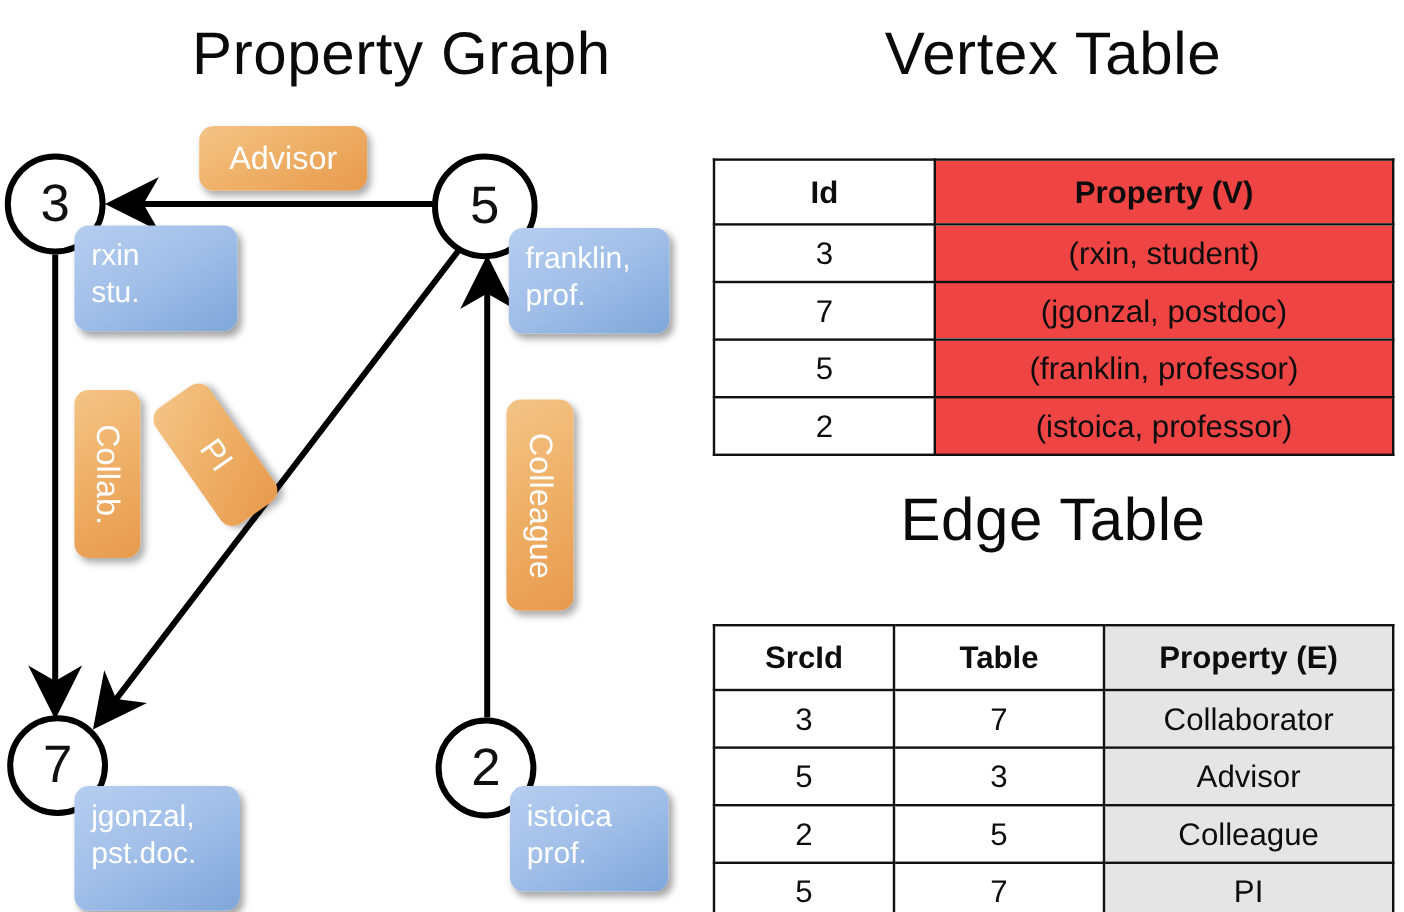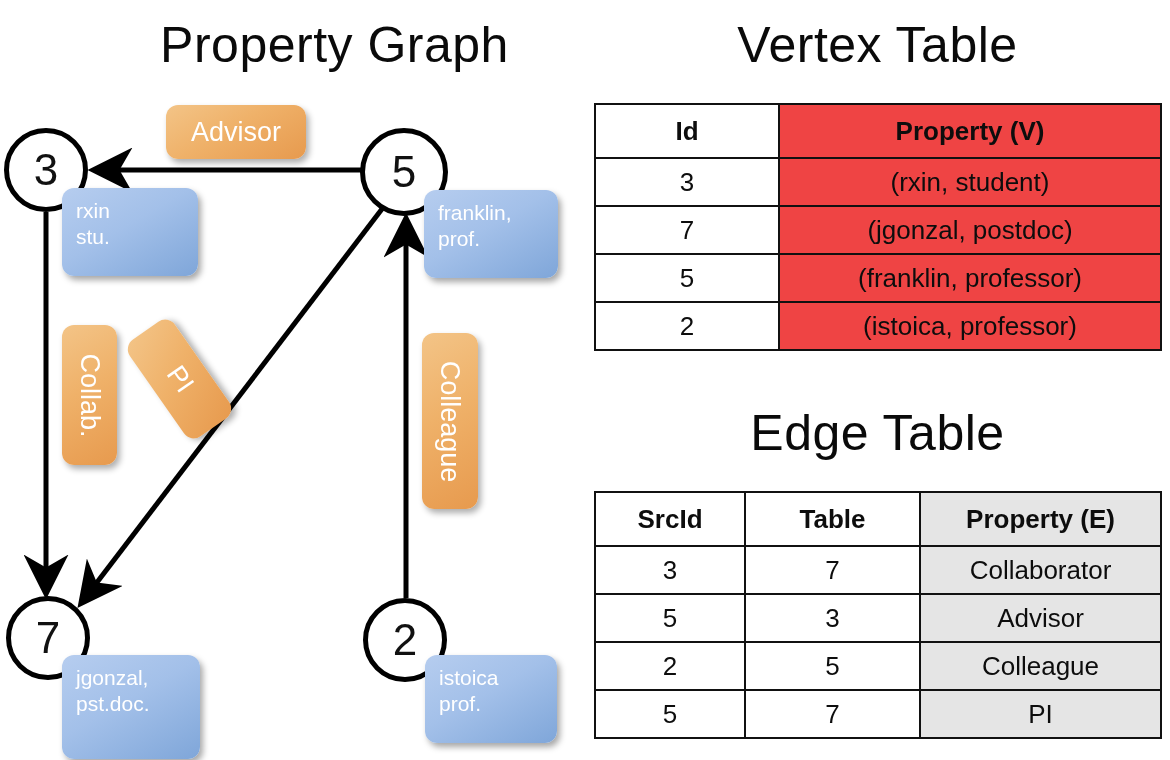--- a/index.html
+++ b/index.html
@@ -61,21 +61,21 @@
     line-height: 1;
   }
 
   
   .vbox {
     position: absolute;
     border-radius: 12px;
     background: linear-gradient(150deg, #b6cdef 0%, #a3c0e9 45%, #7fa6d9 100%);
     box-shadow: 3px 4px 6px rgba(0,0,0,0.35);
     color: #ffffff;
-    font-size: 21px;
+    font-size: 25px;
     font-weight: 300;
     line-height: 1.25;
     padding: 10px 12px 0 14px;
     box-sizing: border-box;
     white-space: pre-line;
   }
 
   .ebox {
     position: absolute;
     border-radius: 12px;
@@ -96,20 +96,21 @@
 
   
   #vertex-title { left: 585px; top: 16px; width: 585px; }
   #edge-title   { left: 585px; top: 404px; width: 585px; }
 
   table.grid {
     position: absolute;
     border-collapse: collapse;
     table-layout: fixed;
     background: #fff;
+    margin-top: 29px;
   }
   table.grid td, table.grid th {
     border: 2px solid #111;
     text-align: center;
     font-weight: 300;
     font-size: 26px;
     color: #0d0d0d;
     height: 46px;
     padding: 0 4px;
     overflow: hidden;

